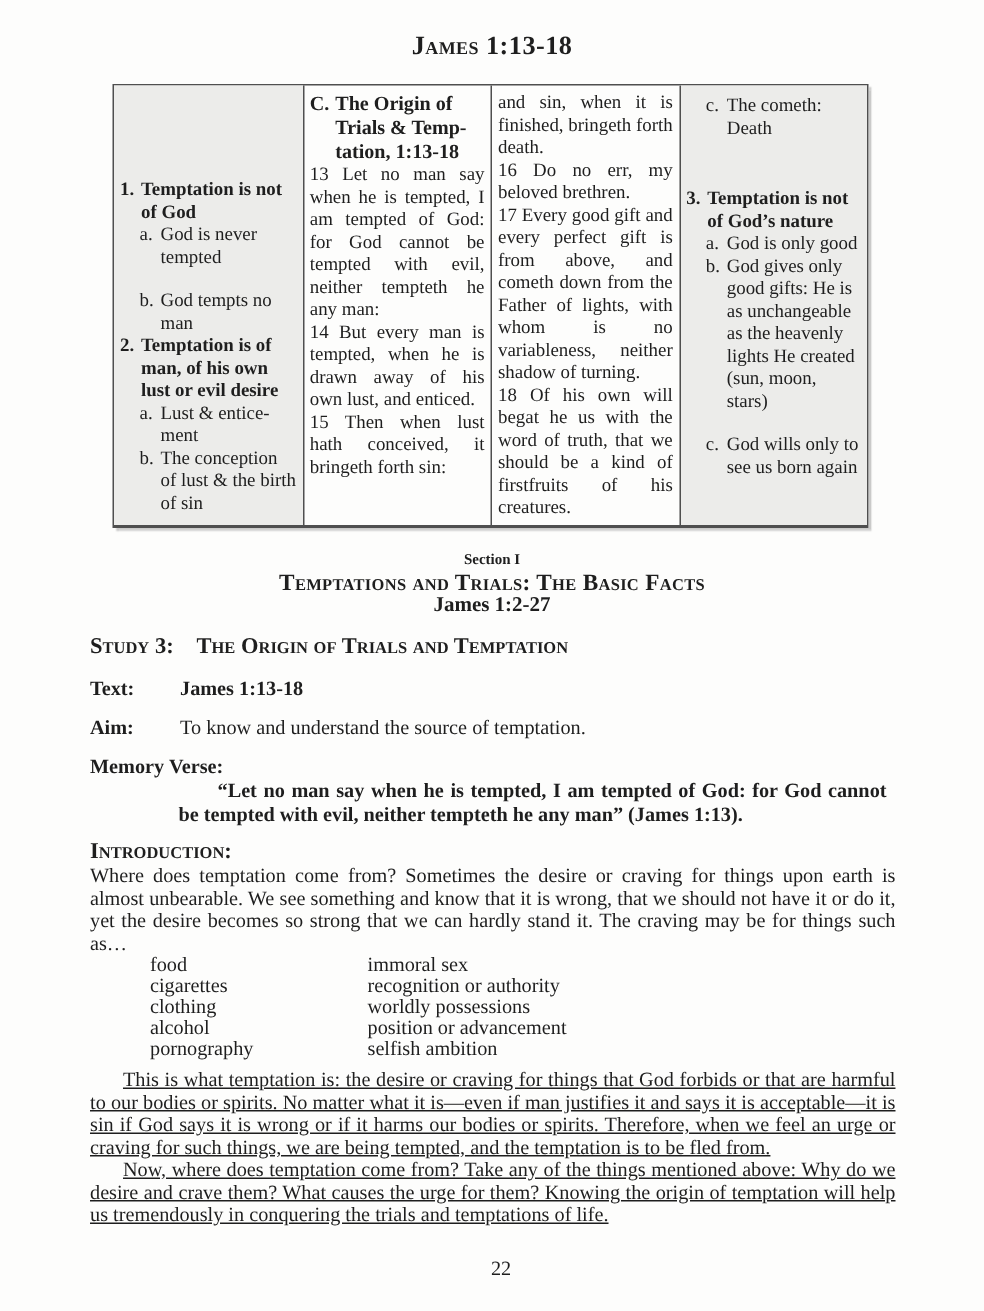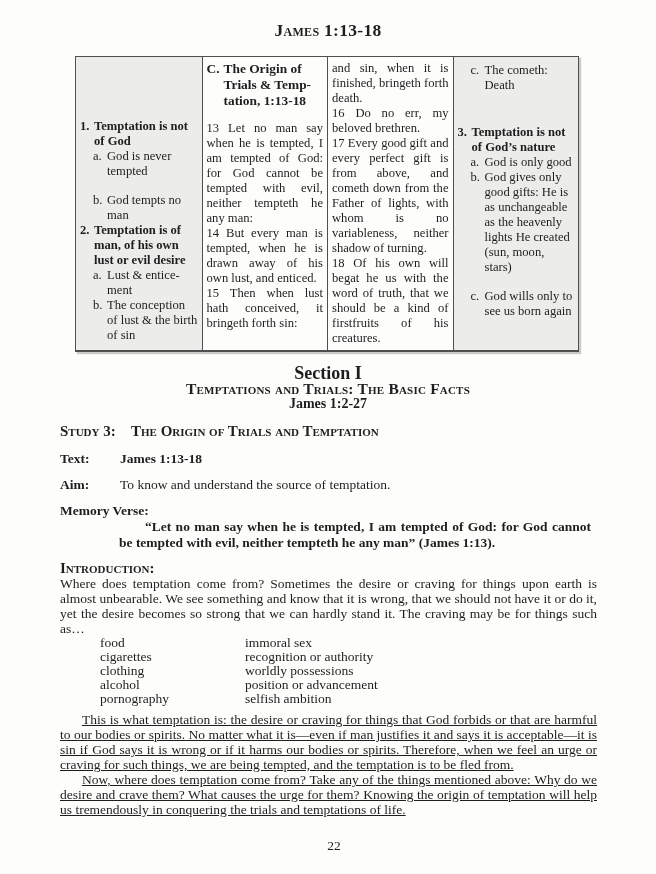--- a/index.html
+++ b/index.html
@@ -33,25 +33,25 @@
   .o-row{display:flex;margin:0;}
   .o-row.lvl1{padding-left:13px;}
   .o-row.gap{margin-bottom:14px;}
   .o-row.gap-lg{margin-bottom:32px;}
   .o-num{flex:0 0 14px;}
   .o-text{flex:1;}
   .o-bold{font-weight:bold;}
   
   .scripture-heading{display:flex;font-weight:bold;font-size:13.4px;line-height:16px;}
   .scripture-heading .h-label{flex:0 0 17px;}
-  .verses{margin-top:12px;}
+  .verses{}
   .verse{margin:0;text-align:justify;}
   
   .section-block{margin-top:14px;text-align:center;font-weight:bold;line-height:15px;}
-  .section-line1{font-size:18px;}
+  .section-line1{font-size:10px;}
   .section-line2{font-variant:small-caps;font-size:15.5px;letter-spacing:.2px;}
   .section-line3{font-size:14px;}
   
   .content{padding:0 59px 0 60px;}
   .study-row{margin-top:12px;display:flex;font-weight:bold;font-variant:small-caps;font-size:15px;line-height:17px;}
   .study-row .study-label{flex:0 0 71px;}
   .kv-row{margin-top:11px;display:flex;line-height:15px;}
   .kv-label{flex:0 0 60px;font-weight:bold;}
   .memory-label{margin-top:11px;font-weight:bold;}
   .memory-verse-text{

